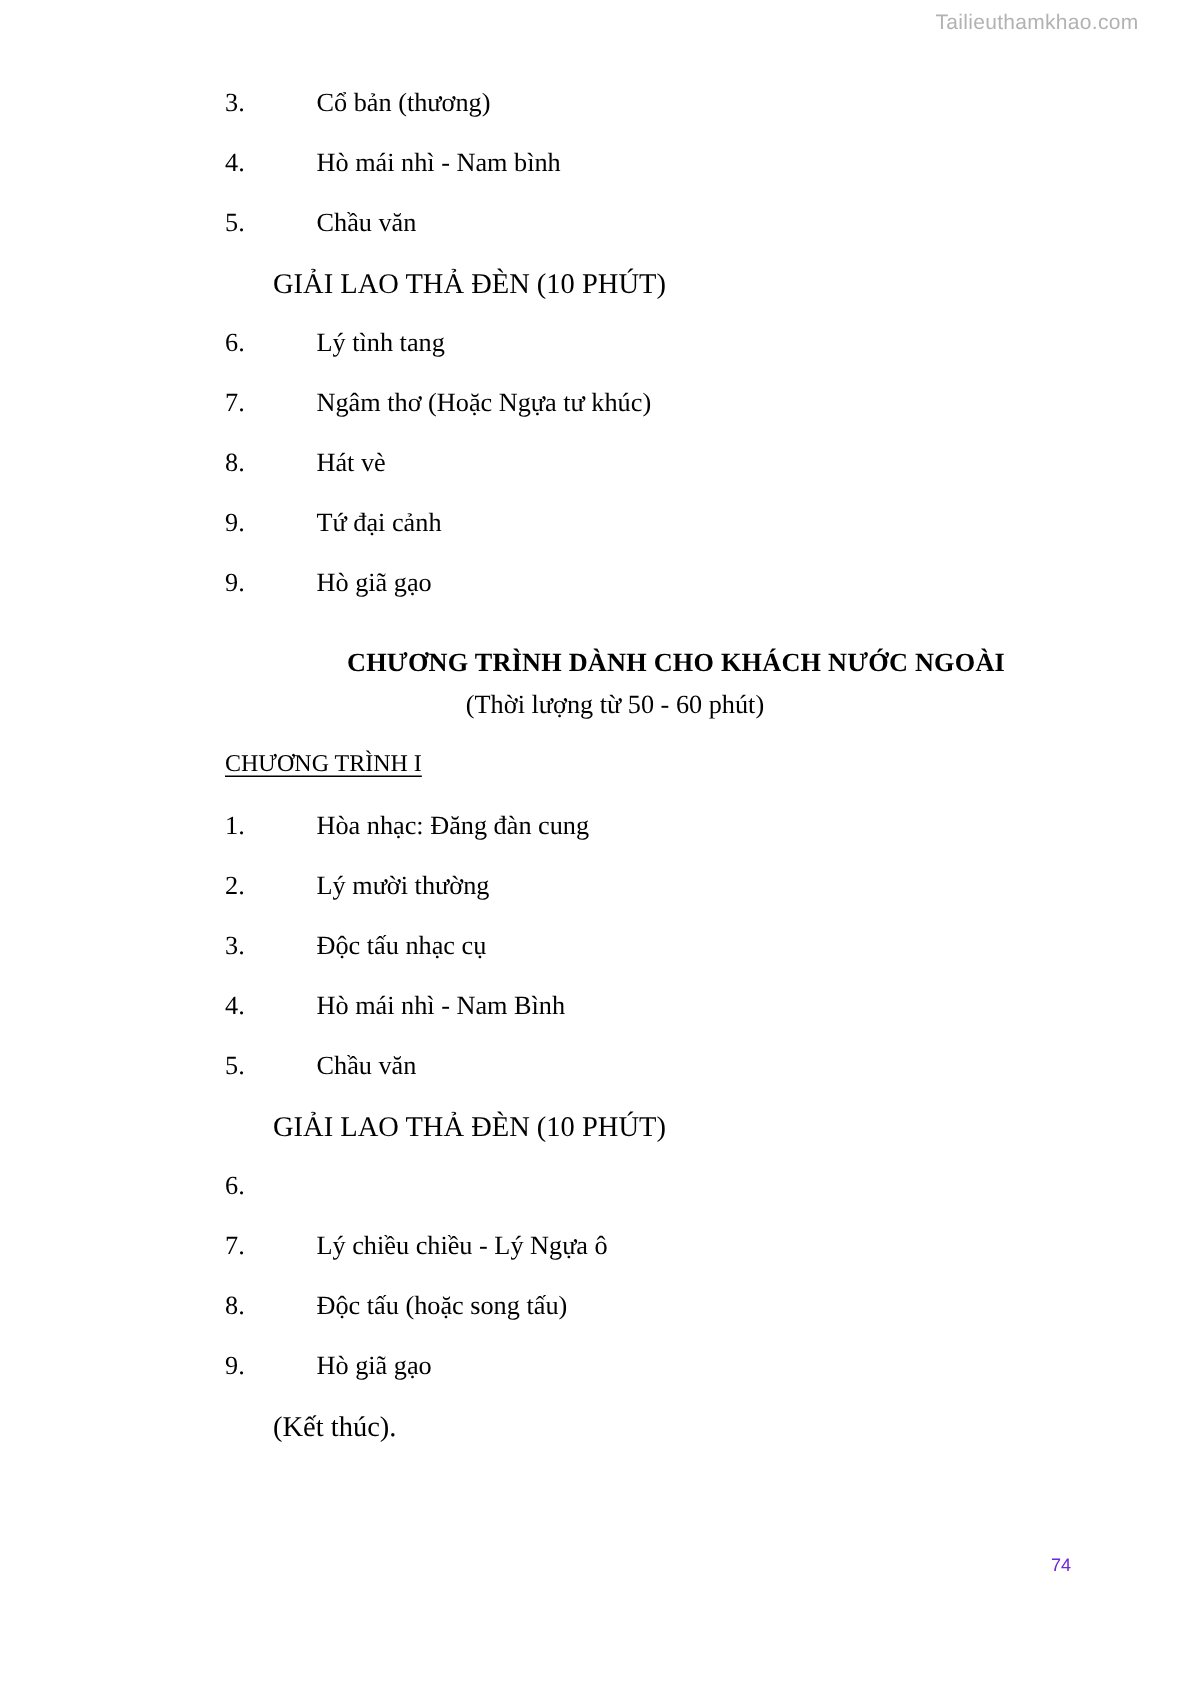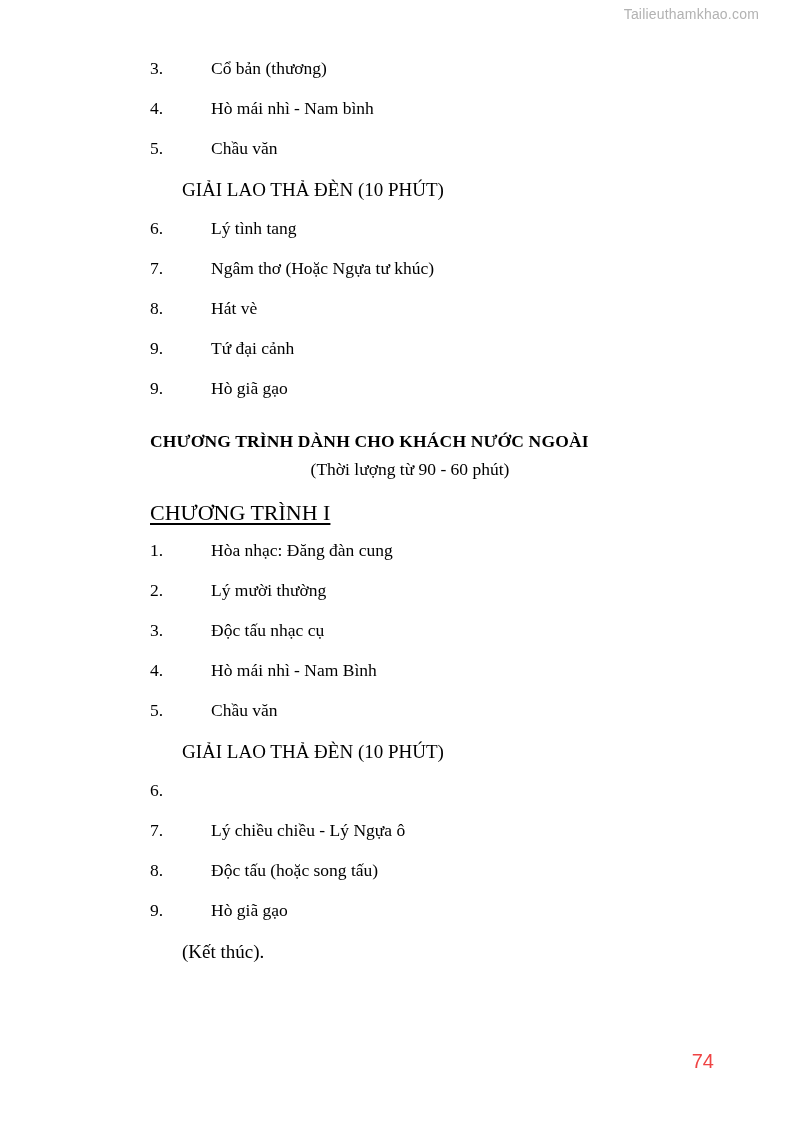--- a/index.html
+++ b/index.html
@@ -59,59 +59,59 @@
   .line {
     font-size: 19px;
     line-height: 1;
     height: 40px;
     white-space: nowrap;
     margin-left: 32px;
   }
 
   
   .heading-main {
-    text-align: left;
+    text-align: right;
     font-size: 17.5px;
     font-weight: bold;
     line-height: 1;
     height: 41px;
     padding-top: 13px;
     letter-spacing: 0.15px;
     white-space: nowrap;
     box-sizing: border-box;
   }
   .subtitle {
     text-align: center;
     font-size: 17.5px;
     line-height: 1;
     height: 41px;
     white-space: nowrap;
   }
 
   
   .heading-underline {
-    font-size: 22px;
+    font-size: 16px;
     line-height: 1;
     height: 40px;
     white-space: nowrap;
   }
   .heading-underline span.u {
     text-decoration: underline;
     text-underline-offset: 3px;
   }
 
   
   .page-number {
     position: absolute;
     right: 80px;
-    bottom: 52px;
-    font-size: 20px;
+    bottom: 74px;
+    font-size: 12px;
     line-height: 1;
     font-family: "Liberation Sans", sans-serif;
-    color: #ef4444;
+    color: #6d28d9;
   }
 </style>
 </head>
 <body>
 
 <div class="page">
 
   <div class="watermark">Tailieuthamkhao.com</div>
 
   <div class="content">
@@ -147,21 +147,21 @@
       <span class="num">9.</span>
       <span class="title">Tứ đại cảnh</span>
     </div>
     <div class="row">
       <span class="num">9.</span>
       <span class="title">Hò giã gạo</span>
     </div>
 
 
     <div class="heading-main">CHƯƠNG TRÌNH DÀNH CHO KHÁCH NƯỚC NGOÀI</div>
-    <div class="subtitle">(Thời lượng từ 90 - 60 phút)</div>
+    <div class="subtitle">(Thời lượng từ 50 - 60 phút)</div>
 
     <div class="heading-underline"><span class="u">CHƯƠNG TRÌNH I</span></div>
 
     <div class="row">
       <span class="num">1.</span>
       <span class="title">Hòa nhạc: Đăng đàn cung</span>
     </div>
     <div class="row">
       <span class="num">2.</span>
       <span class="title">Lý mười thường</span>

